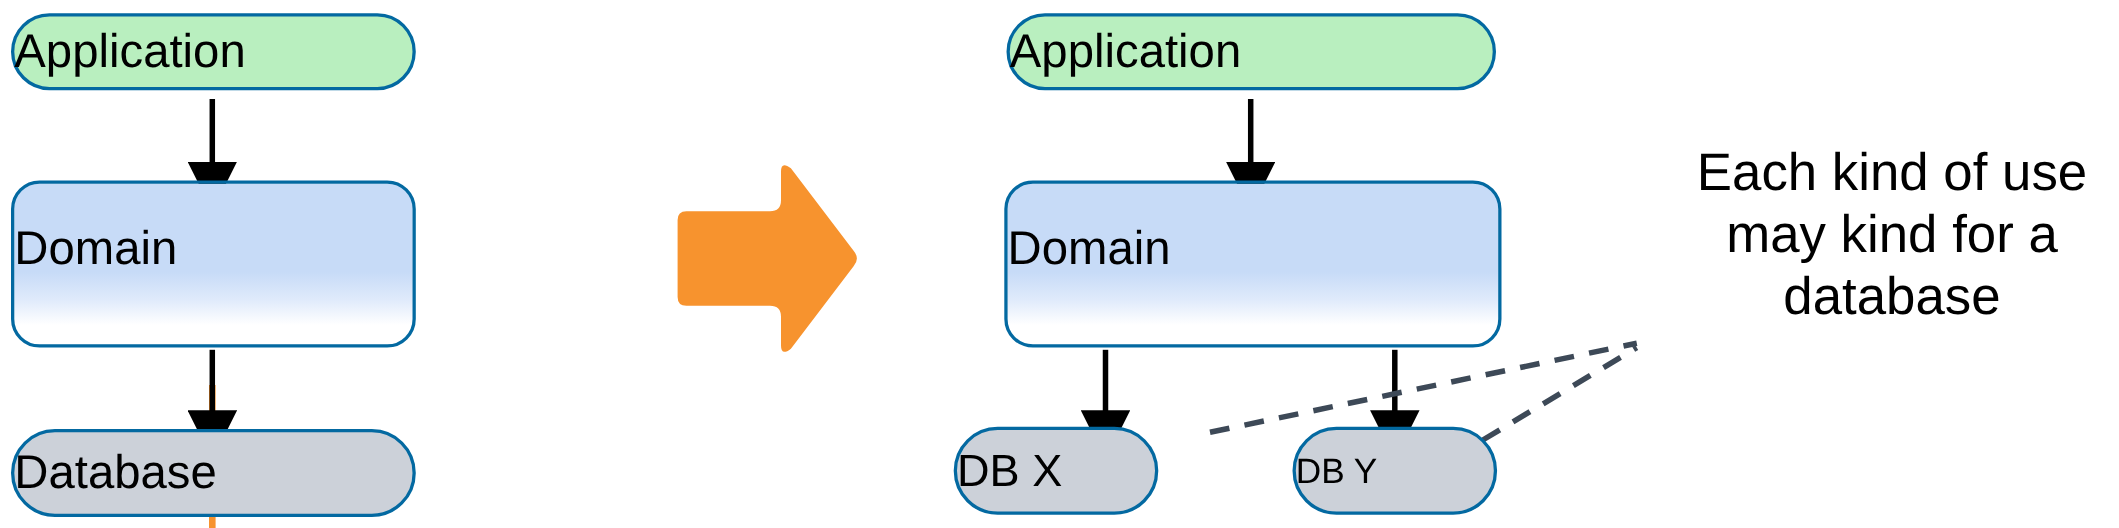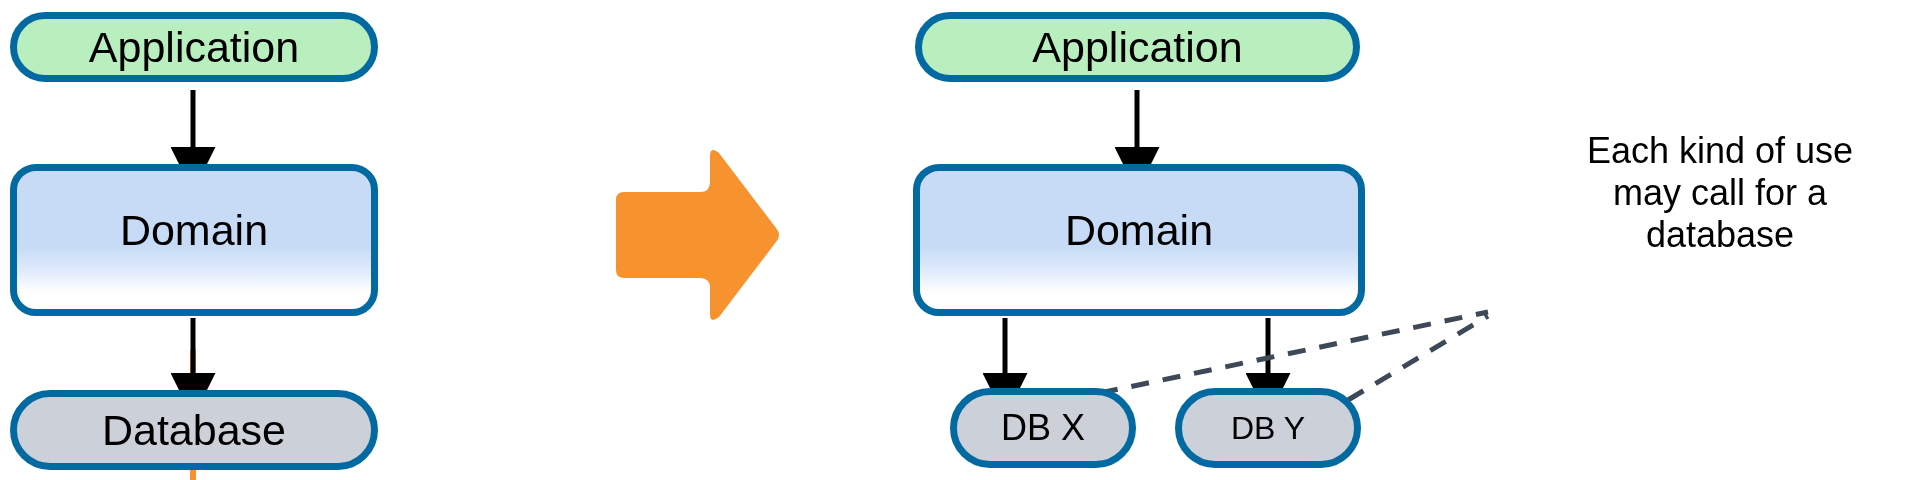--- a/index.html
+++ b/index.html
@@ -20,24 +20,23 @@
   .svg-layer {
     position: absolute;
     left: 0;
     top: 0;
     width: 1926px;
     height: 480px;
   }
   .node {
     position: absolute;
     box-sizing: border-box;
-    border: 7px solid #0369a1;
+    border: 3px solid #0369a1;
     display: flex;
     align-items: center;
-    justify-content: center;
     color: #000000;
     line-height: 1;
     z-index: 3;
   }
   .node-app {
     background: #b9efbf;
     border-radius: 38px;
   }
   .node-domain {
     background: linear-gradient(to bottom,
@@ -123,27 +122,27 @@
   </div>
 
   <div class="node node-app" style="left:915px; top:12px; width:445px; height:70px; font-size:43px;">
     <span class="node-label">Application</span>
   </div>
 
   <div class="node node-domain" style="left:913px; top:164px; width:452px; height:152px; font-size:43px; padding-top:38px;">
     <span class="node-label">Domain</span>
   </div>
 
-  <div class="node node-db-small" style="left:950px; top:388px; width:186px; height:80px; font-size:36px;">
+  <div class="node node-db-small" style="left:867px; top:388px; width:186px; height:80px; font-size:41px;">
     <span class="node-label">DB X</span>
   </div>
 
   <div class="node node-db-small" style="left:1175px; top:388px; width:186px; height:80px; font-size:32px;">
     <span class="node-label">DB Y</span>
   </div>
 
-  <div class="caption" style="left:1520px; top:130px; width:400px; font-size:36px; line-height:1.17;">
+  <div class="caption" style="left:1520px; top:130px; width:400px; font-size:48px; line-height:1.17;">
     <div class="caption-line">Each kind of use</div>
-    <div class="caption-line">may call for a</div>
+    <div class="caption-line">may kind for a</div>
     <div class="caption-line">database</div>
   </div>
 
 </div>
 
 </body></html>

